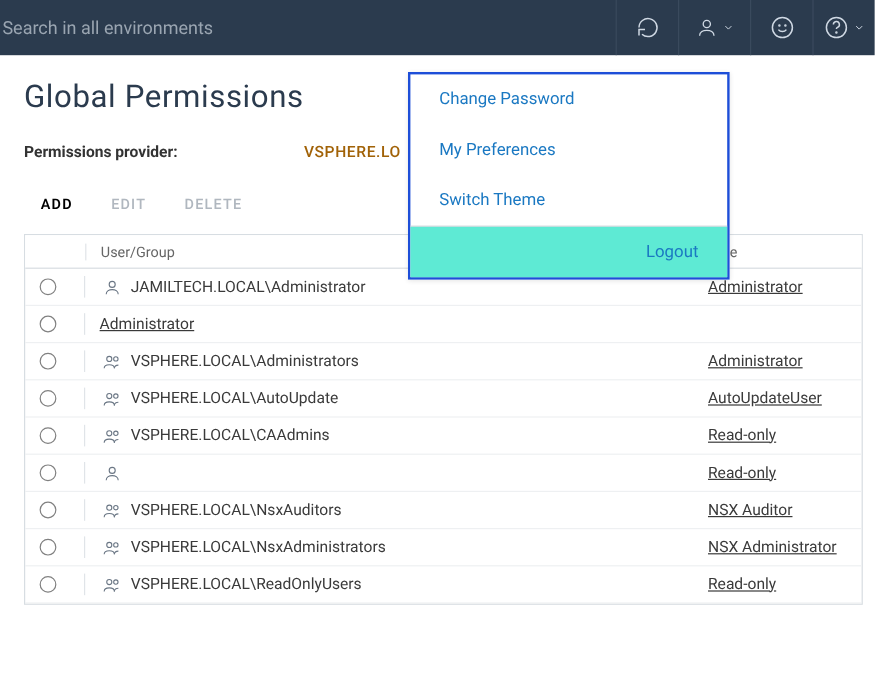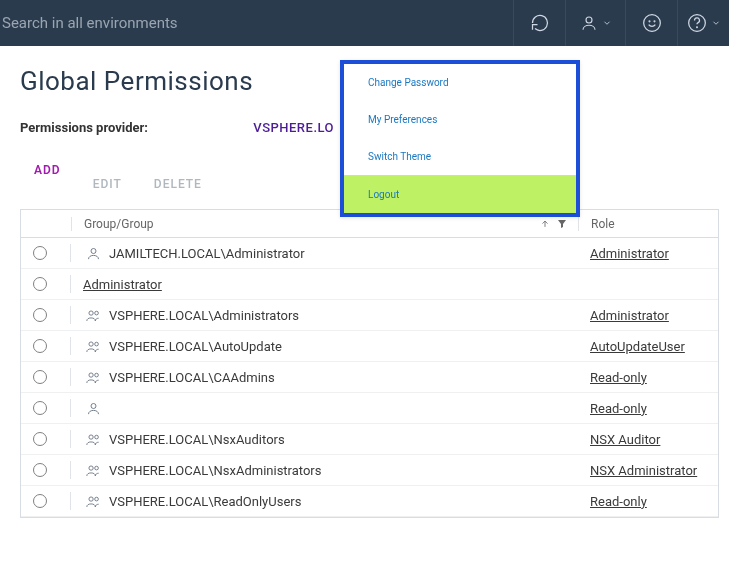--- a/index.html
+++ b/index.html
@@ -9,48 +9,48 @@
   .search { flex: 1; color: #9aa5b1; font-size: 15px; padding-left: 0; }
   .topbar-right { display: flex; align-items: center; height: 100%; }
   .topbar-btn { width: 52px; height: 100%; display: flex; align-items: center; justify-content: center; border-left: 1px solid #3a4a5d; cursor: pointer; }
   .topbar-btn svg { stroke: #cfd8e3; }
   .topbar-btn .chev { margin-left: 4px; }
 
   .content { padding: 20px 10px 0 20px; }
   .page-title { font-size: 26px; font-weight: 400; color: #2b3b4e; margin-bottom: 24px; letter-spacing: 0.5px; }
   .provider-row { font-size: 13px; color: #333; margin-bottom: 28px; }
   .provider-label { display: inline-block; width: 230px; font-weight: bold; }
-  .provider-value { color: #4c1d95; font-weight: 500; letter-spacing: 0.5px; }
+  .provider-value { color: #a16207; font-weight: 500; letter-spacing: 0.5px; }
 
   .actions { display: flex; gap: 32px; margin-bottom: 18px; padding-left: 14px; font-size: 12px; letter-spacing: 1px; }
-  .action-add { color: #a21caf; font-weight: 600; cursor: pointer; }
-  .action-disabled { color: #b0b7bf; font-weight: 500; margin-top: 14px; }
+  .action-add { color: #000000; font-weight: 600; cursor: pointer; }
+  .action-disabled { color: #b0b7bf; font-weight: 500; }
 
   .table { border: 1px solid #d7dde2; border-top: 1px solid #d7dde2; }
   .thead { display: flex; background: #fff; border-bottom: 1px solid #d7dde2; height: 28px; align-items: center; font-size: 12px; color: #666; }
   .th-sel { width: 50px; }
   .th-user { flex: 1; padding-left: 12px; border-left: 1px solid #e0e4e8; display:flex; align-items:center; }
   .th-user-sort { margin-left:auto; margin-right:10px; display:flex; gap:6px; align-items:center;}
   .th-role { width: 140px; padding-left: 12px; border-left: 1px solid #e0e4e8; }
 
   .tbody { display: flex; flex-direction: column; }
   .trow { display: flex; align-items: center; height: 31px; border-bottom: 1px solid #eef0f2; font-size: 13px; color: #3a3a3a; }
   .td-sel { width: 50px; display:flex; align-items:center; justify-content:flex-start; padding-left:12px; }
   .radio { width: 14px; height: 14px; border: 1px solid #808080; border-radius: 50%; background:#fff; }
   .sep { width:1px; height:18px; background:#e0e4e8; margin-left:auto; }
   .td-user { flex: 1; display: flex; align-items: center; padding-left: 12px; overflow:hidden; white-space:nowrap; text-overflow:ellipsis; }
   .td-user .icon { width: 20px; display:flex; justify-content:center; margin-right:6px; flex-shrink:0;}
   .td-user .txt { overflow:hidden; text-overflow:ellipsis; }
   .td-role { width: 140px; padding-left: 12px; overflow:hidden; white-space:nowrap;text-decoration:underline; }
 
   
-  .menu { position: absolute; top: 60px; left: 340px; width: 240px; background: #fff; border: 4px solid #1d4ed8; box-shadow: 0 1px 4px rgba(0,0,0,0.1); font-size: 10px; z-index: 10; }
+  .menu { position: absolute; top: 60px; left: 340px; width: 268px; background: #fff; border: 2px solid #1d4ed8; box-shadow: 0 1px 4px rgba(0,0,0,0.1); font-size: 14px; z-index: 10; }
   .menu-item { padding: 13px 24px; color: #1a78c2; cursor: pointer; }
   .menu-sep { border-top: 1px solid #d0d5da; }
-  .menu-item.hover { background: #bef264; color: #1a78c2; }
+  .menu-item.hover { background: #5eead4; color: #1a78c2; text-align: right; }
 
   
   svg { display: block; }
 </style>
 </head>
 <body>
 
 <div class="topbar">
   <div class="search">Search in all environments</div>
   <div class="topbar-right">
@@ -109,21 +109,21 @@
   <div class="actions">
     <span class="action-add">ADD</span>
     <span class="action-disabled">EDIT</span>
     <span class="action-disabled">DELETE</span>
   </div>
 
   <div class="table">
     <div class="thead">
       <div class="th-sel"></div>
       <div class="th-user">
-        <span>Group/Group</span>
+        <span>User/Group</span>
         <span class="th-user-sort">
           <svg width="10" height="10" viewBox="0 0 24 24" fill="none" stroke="#666" stroke-width="2">
               <path d="M12 19V5"></path>
               <path d="M6 11l6-6 6 6"></path>
             </svg>
           <svg width="12" height="12" viewBox="0 0 24 24" fill="#666">
               <path d="M4 4h16l-6 8v6l-4 2v-8z"></path>
             </svg>
         </span>
       </div>

